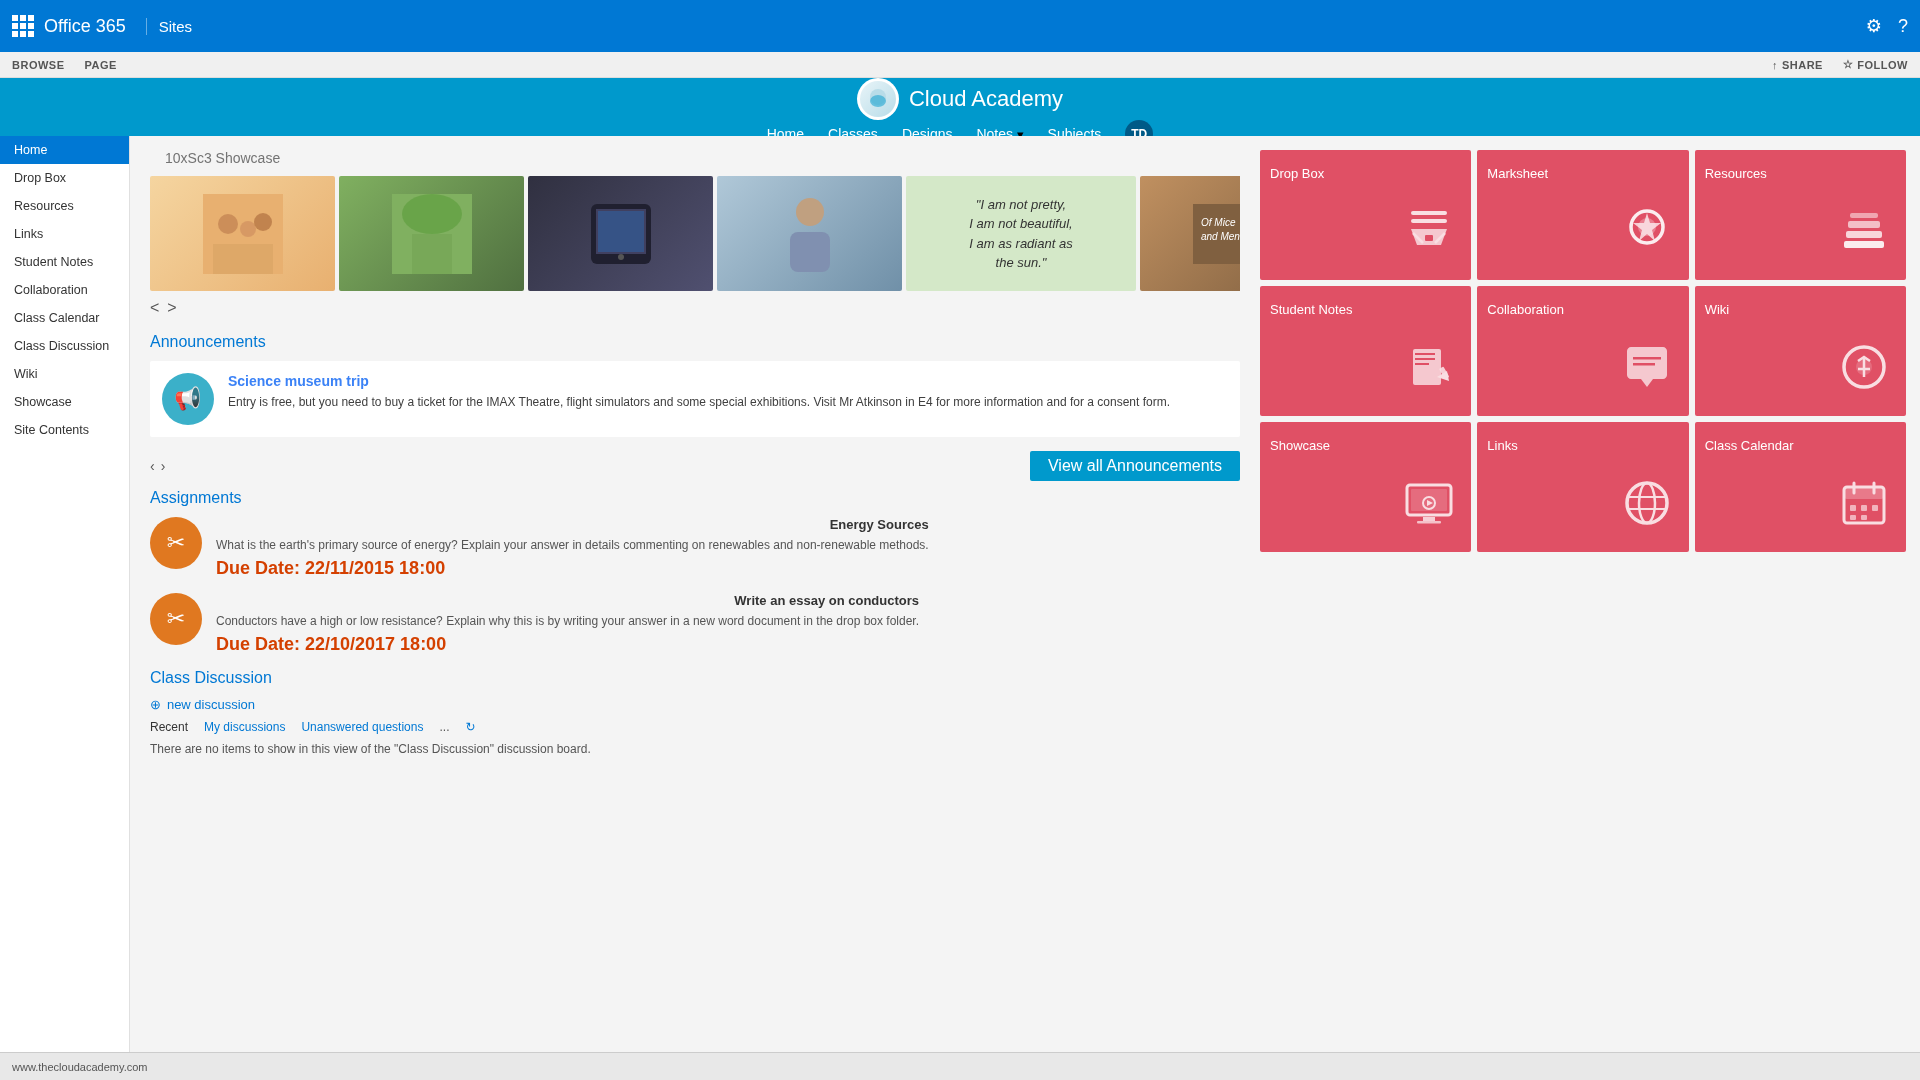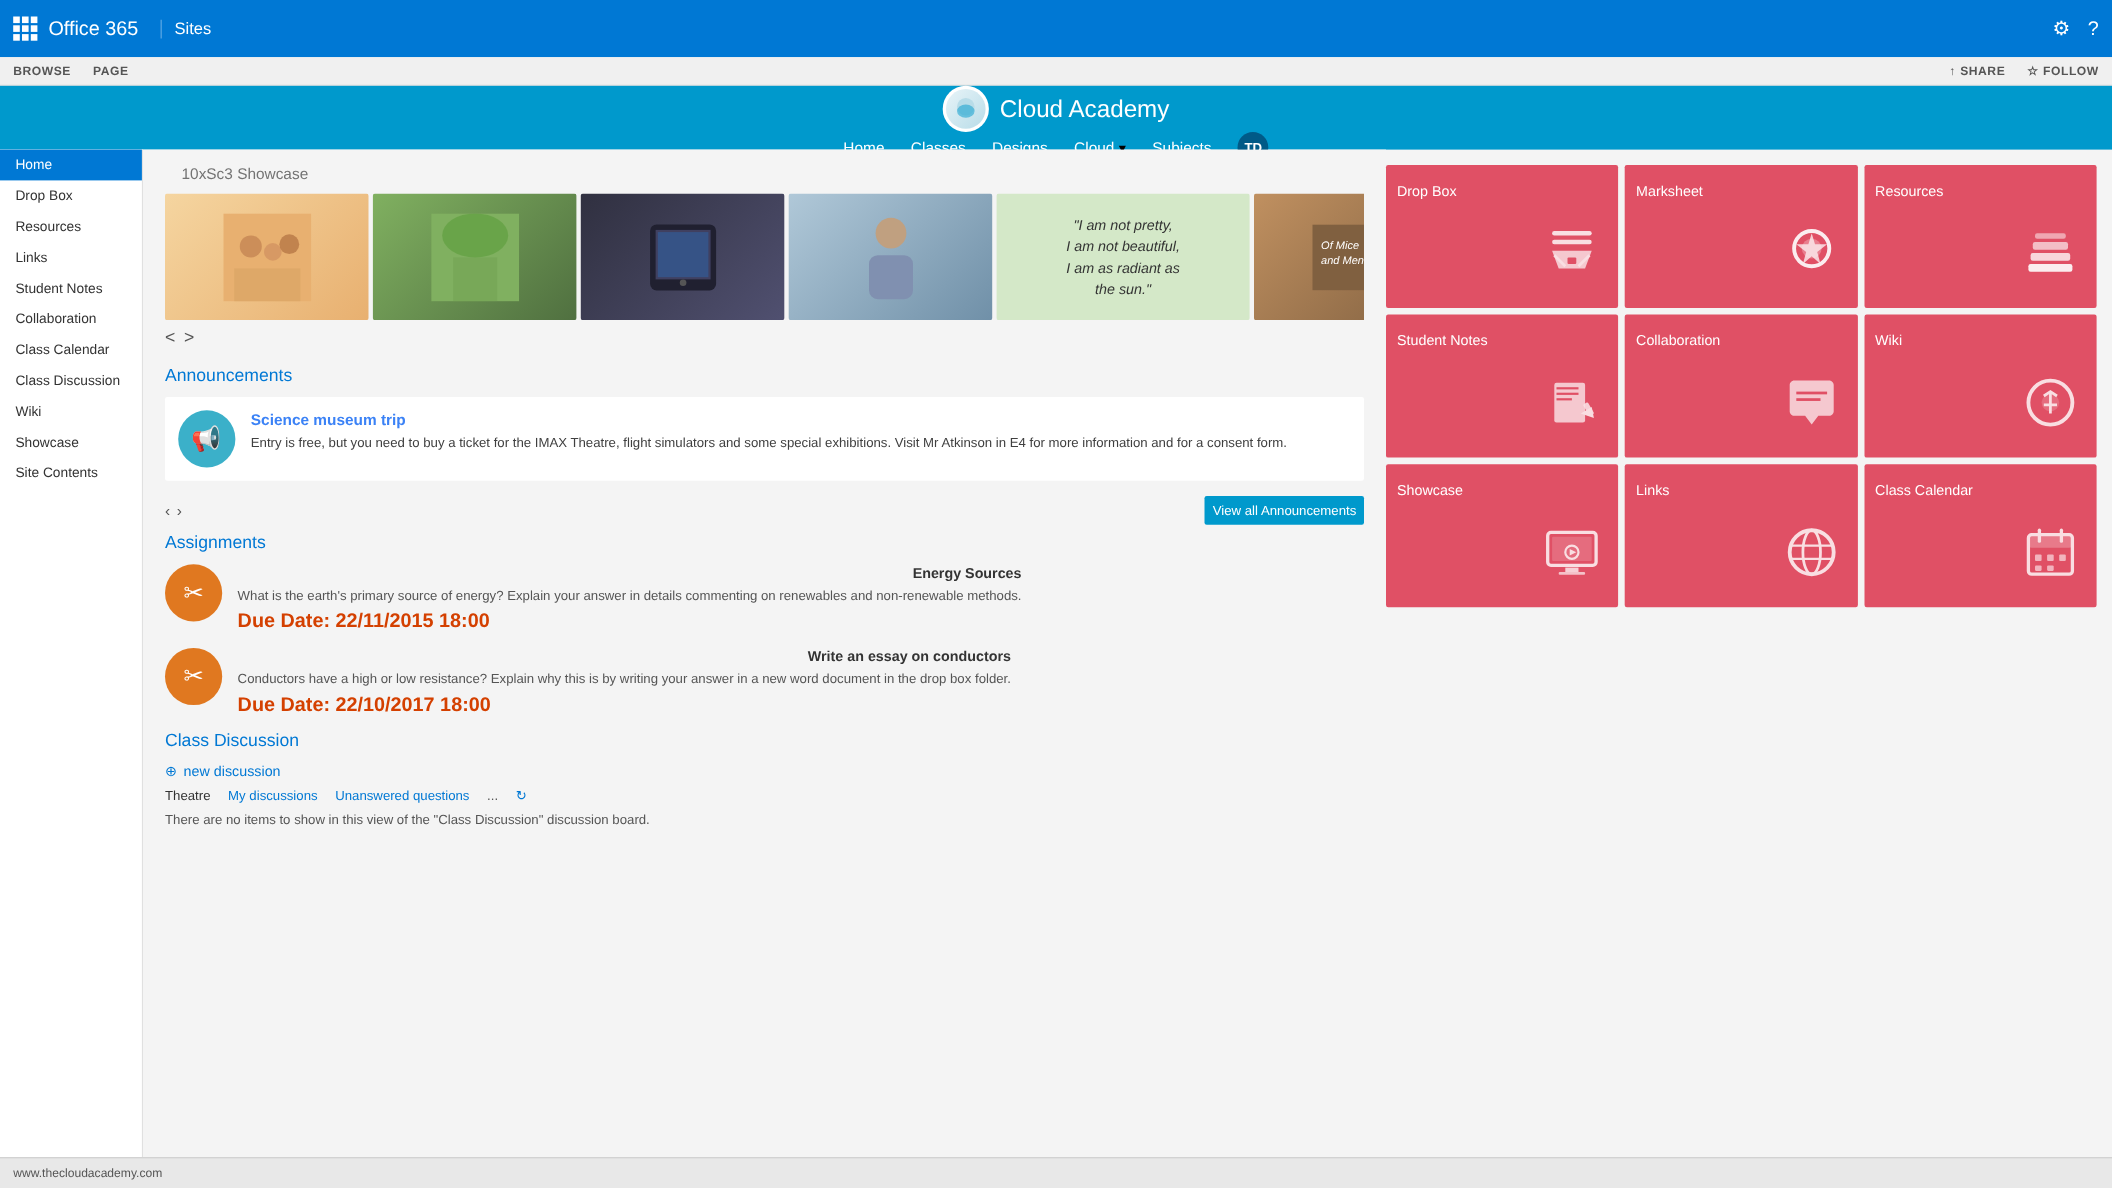--- a/index.html
+++ b/index.html
@@ -111,22 +111,22 @@
       background: #3bb0c9;
       display: flex; align-items: center; justify-content: center;
       font-size: 22px; color: white;
     }
     .announce-content h4 { font-size: 14px; color: #3b82f6; font-weight: 600; margin-bottom: 4px; }
     .announce-content p { font-size: 12px; color: #404040; line-height: 1.5; }
     .announce-nav { display: flex; gap: 8px; align-items: center; justify-content: space-between; margin-bottom: 8px; }
     .announce-nav-arrows { display: flex; gap: 6px; }
     .announce-nav-arrows span { cursor: pointer; color: #555; font-size: 14px; }
     .view-all-btn {
-      background: #0099cc; color: white; border: none; padding: 6px 7px;
-      font-size: 12px; cursor: pointer; border-radius: 2px;
+      background: #0099cc; color: white; border: none; padding: 6px 18px;
+      font-size: 16px; cursor: pointer; border-radius: 2px;
     }
 
     
     .assignment-item { display: flex; align-items: flex-start; gap: 14px; margin-bottom: 14px; }
     .assign-icon {
       width: 52px; height: 52px; border-radius: 50%; flex-shrink: 0;
       background: #e07820;
       display: flex; align-items: center; justify-content: center;
       font-size: 22px; color: white;
     }
@@ -229,21 +229,21 @@
         </svg>
       </div>
     </div>
     <span class="site-title">Cloud Academy</span>
   </div>
   <div class="site-nav">
     <a>Home</a>
     <a>Classes</a>
     <a>Designs</a>
     <span class="nav-dropdown">
-      <a>Cloud</a>
+      <a>Notes</a>
       <span>▾</span>
     </span>
     <a>Subjects</a>
     <div class="nav-avatar">TD</div>
   </div>
 </div>
 
 <div class="main-layout">
 
   <div class="sidebar">
@@ -352,21 +352,21 @@
       </div>
     </div>
 
     <div class="discussion-section">
       <div class="section-title">Class Discussion</div>
       <div class="new-discussion">
         <span>⊕</span>
         <span>new discussion</span>
       </div>
       <div class="discussion-tabs">
-        <span class="active">Theatre</span>
+        <span class="active">Recent</span>
         <span>My discussions</span>
         <span>Unanswered questions</span>
         <span class="more">...</span>
         <span class="refresh-icon">↻</span>
       </div>
       <div class="no-items">There are no items to show in this view of the "Class Discussion" discussion board.</div>
     </div>
   </div>
 
   <div class="right-panel">

